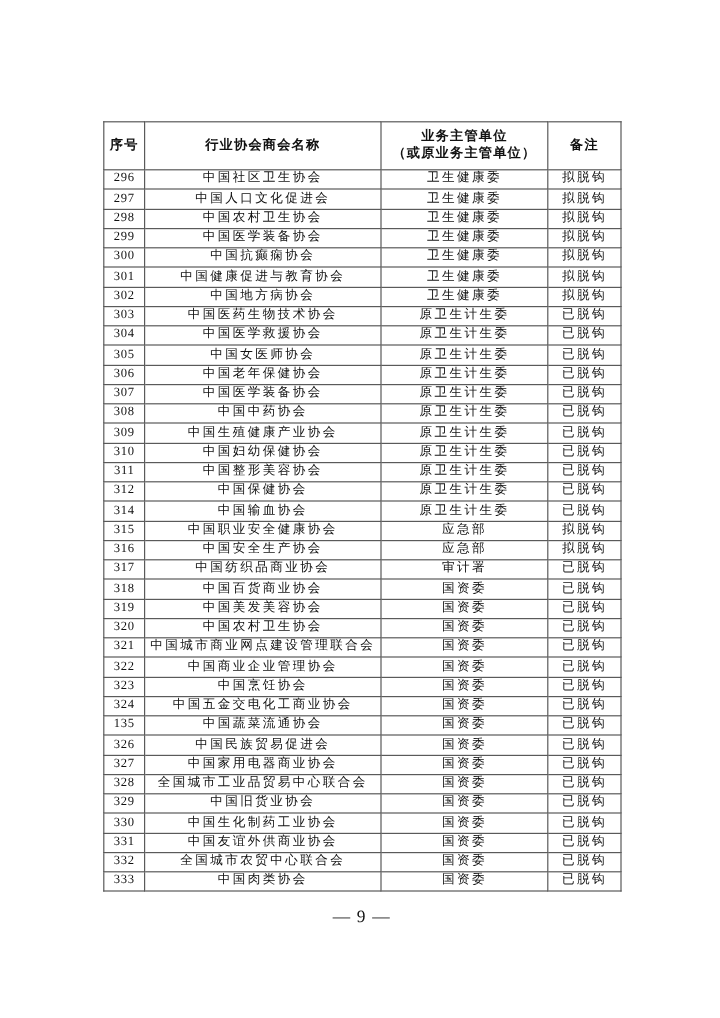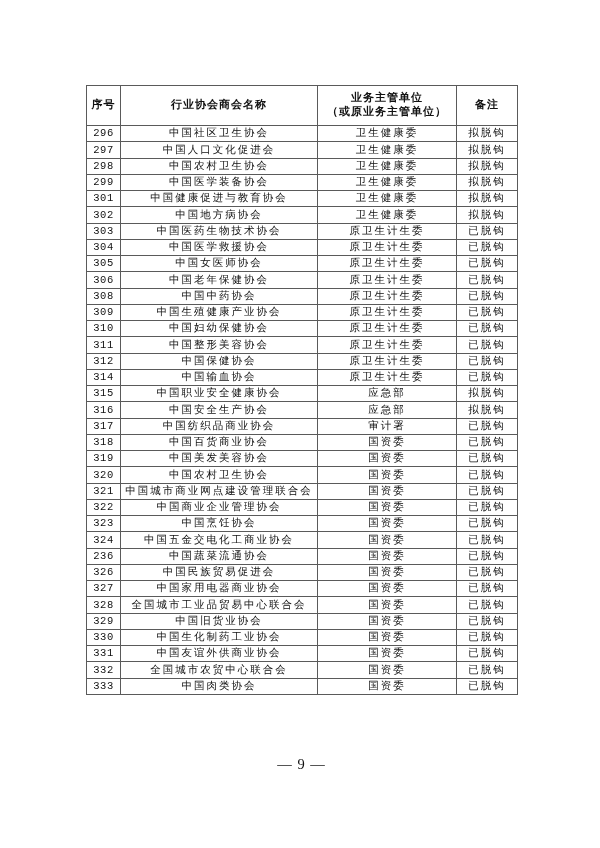--- a/index.html
+++ b/index.html
@@ -16,26 +16,25 @@
     overflow: hidden;
   }
   .page {
     position: absolute;
     inset: 0;
     background: #ffffff;
   }
   table.assoc-table {
     position: absolute;
     left: 86px;
-    top: 85px;
+    top: 101px;
     width: 431px;
     border-collapse: collapse;
     table-layout: fixed;
     border: 1.5px solid #3a3a3a;
-    font-family: Liberation Mono, monospace;
   }
   .assoc-table th,
   .assoc-table td {
     border: 1px solid #5a5a5a;
     padding: 0;
     text-align: center;
     vertical-align: middle;
     overflow: hidden;
     white-space: nowrap;
   }
@@ -119,20 +118,26 @@
     <td class="c-remark">拟脱钩</td>
   </tr>
 
   <tr>
     <td class="c-serial">299</td>
     <td class="c-name">中国医学装备协会</td>
     <td class="c-unit">卫生健康委</td>
     <td class="c-remark">拟脱钩</td>
   </tr>
 
+  <tr>
+    <td class="c-serial">300</td>
+    <td class="c-name">中国抗癫痫协会</td>
+    <td class="c-unit">卫生健康委</td>
+    <td class="c-remark">拟脱钩</td>
+  </tr>
 
   <tr>
     <td class="c-serial">301</td>
     <td class="c-name">中国健康促进与教育协会</td>
     <td class="c-unit">卫生健康委</td>
     <td class="c-remark">拟脱钩</td>
   </tr>
 
   <tr>
     <td class="c-serial">302</td>
@@ -162,20 +167,26 @@
     <td class="c-remark">已脱钩</td>
   </tr>
 
   <tr>
     <td class="c-serial">306</td>
     <td class="c-name">中国老年保健协会</td>
     <td class="c-unit">原卫生计生委</td>
     <td class="c-remark">已脱钩</td>
   </tr>
 
+  <tr>
+    <td class="c-serial">307</td>
+    <td class="c-name">中国医学装备协会</td>
+    <td class="c-unit">原卫生计生委</td>
+    <td class="c-remark">已脱钩</td>
+  </tr>
 
   <tr>
     <td class="c-serial">308</td>
     <td class="c-name">中国中药协会</td>
     <td class="c-unit">原卫生计生委</td>
     <td class="c-remark">已脱钩</td>
   </tr>
 
   <tr>
     <td class="c-serial">309</td>
@@ -277,21 +288,21 @@
   </tr>
 
   <tr>
     <td class="c-serial">324</td>
     <td class="c-name">中国五金交电化工商业协会</td>
     <td class="c-unit">国资委</td>
     <td class="c-remark">已脱钩</td>
   </tr>
 
   <tr>
-    <td class="c-serial">236</td>
+    <td class="c-serial">135</td>
     <td class="c-name">中国蔬菜流通协会</td>
     <td class="c-unit">国资委</td>
     <td class="c-remark">已脱钩</td>
   </tr>
 
   <tr>
     <td class="c-serial">326</td>
     <td class="c-name">中国民族贸易促进会</td>
     <td class="c-unit">国资委</td>
     <td class="c-remark">已脱钩</td>

